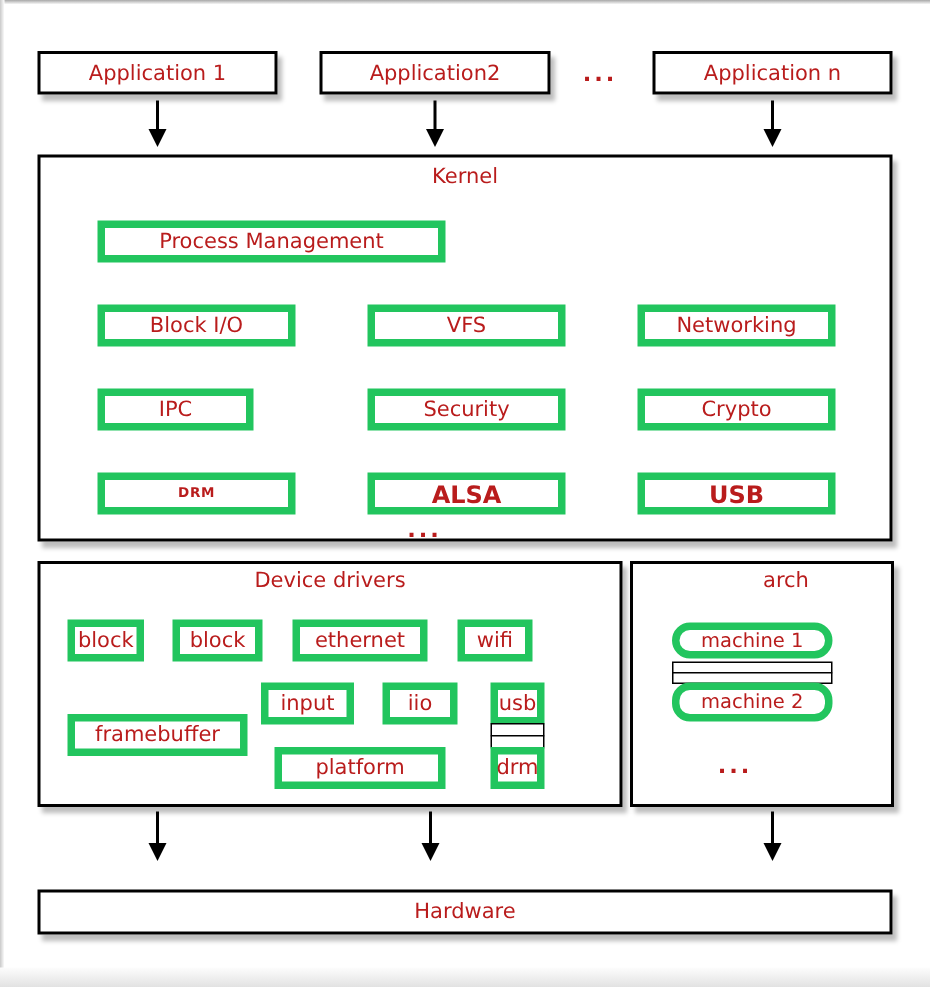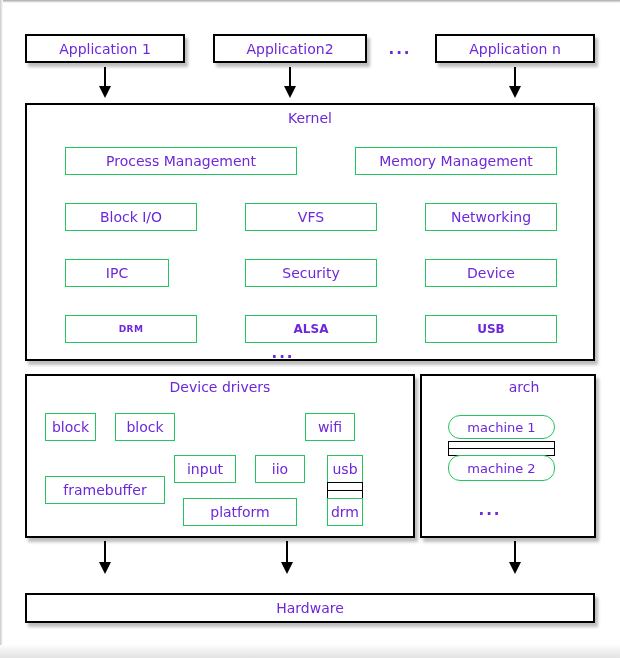--- a/index.html
+++ b/index.html
@@ -1,39 +1,39 @@
 <!DOCTYPE html>
 <html><head>
 <meta charset="utf-8">
 <style>
   html,body{margin:0;padding:0;background:#ffffff;}
   .canvas{
     position:relative;width:620px;height:658px;overflow:hidden;
     background:#ffffff;
     font-family:"DejaVu Sans","Liberation Sans",sans-serif;
-    color:#6d28d9;
+    color:#b91c1c;
   }
   
   .edge-top{position:absolute;top:0;left:0;width:620px;height:3px;
     background:linear-gradient(#a8a8a8,#ffffff);}
   .edge-left{position:absolute;top:0;left:0;width:3px;height:658px;
     background:linear-gradient(90deg,#c9c9c9,#ffffff);}
   .edge-bottom{position:absolute;left:0;top:645px;width:620px;height:13px;
     background:linear-gradient(#fdfdfd,#e2e2e2);}
 
   .box{
     position:absolute;box-sizing:border-box;background:#ffffff;
-    border:1px solid #22c55e;display:flex;align-items:center;justify-content:center;
+    border:5px solid #22c55e;display:flex;align-items:center;justify-content:center;
     font-size:14px;white-space:nowrap;
   }
   .outer{border:2px solid #000;box-shadow:3px 4px 3px #bdbdbd;}
   .title{
     position:absolute;left:0;right:0;text-align:center;font-size:14px;
   }
-  .bold-sm{font-weight:bold;font-size:12px;}
+  .bold-sm{font-weight:bold;font-size:16px;}
   .bold-xs{font-weight:bold;font-size:9px;letter-spacing:0.4px;}
   .sm{font-size:13px;border-radius:12px;}
   .dots{
     position:absolute;text-align:center;font-weight:bold;font-size:15px;
     letter-spacing:2px;line-height:10px;
   }
   .arrow{position:absolute;width:13px;}
   .arrow .shaft{
     position:absolute;top:0;left:5.75px;width:1.5px;background:#000;
   }
@@ -67,41 +67,41 @@
   </div>
   <div class="arrow" style="left:508.5px;top:67px;height:31px;">
     <div class="shaft" style="height:21px;"></div>
     <div class="head" style="top:19px;"></div>
   </div>
 
   <div class="box outer" style="left:25px;top:103px;width:570px;height:258px;"></div>
   <div class="title" style="top:110px;">Kernel</div>
 
   <div class="box" style="left:65px;top:147px;width:232px;height:28px;">Process Management</div>
-  <div class="box" style="left:355px;top:147px;width:202px;height:28px;">Memory Management</div>
 
   <div class="box" style="left:65px;top:203px;width:132px;height:28px;">Block I/O</div>
   <div class="box" style="left:245px;top:203px;width:132px;height:28px;">VFS</div>
   <div class="box" style="left:425px;top:203px;width:132px;height:28px;">Networking</div>
 
   <div class="box" style="left:65px;top:259px;width:104px;height:28px;">IPC</div>
   <div class="box" style="left:245px;top:259px;width:132px;height:28px;">Security</div>
-  <div class="box" style="left:425px;top:259px;width:132px;height:28px;">Device</div>
+  <div class="box" style="left:425px;top:259px;width:132px;height:28px;">Crypto</div>
 
   <div class="box bold-xs" style="left:65px;top:315px;width:132px;height:28px;">DRM</div>
   <div class="box bold-sm" style="left:245px;top:315px;width:132px;height:28px;">ALSA</div>
   <div class="box bold-sm" style="left:425px;top:315px;width:132px;height:28px;">USB</div>
 
   <div class="dots" style="left:266px;top:348px;width:34px;">...</div>
 
   <div class="box outer" style="left:25px;top:374px;width:390px;height:164px;"></div>
   <div class="title" style="left:25px;right:auto;width:390px;top:379px;">Device drivers</div>
 
   <div class="box" style="left:45px;top:413px;width:51px;height:28px;">block</div>
   <div class="box" style="left:115px;top:413px;width:60px;height:28px;">block</div>
+  <div class="box" style="left:195px;top:413px;width:90px;height:28px;">ethernet</div>
   <div class="box" style="left:305px;top:413px;width:50px;height:28px;">wifi</div>
 
   <div class="box" style="left:174px;top:455px;width:62px;height:28px;">input</div>
   <div class="box" style="left:255px;top:455px;width:50px;height:28px;">iio</div>
 
   <div class="box" style="left:327px;top:455px;width:36px;height:28px;">usb</div>
   <div class="thin" style="left:327px;top:482px;width:36px;height:9px;"></div>
   <div class="thin" style="left:327px;top:490px;width:36px;height:9px;"></div>
   <div class="box" style="left:327px;top:498px;width:36px;height:28px;">drm</div>
 

